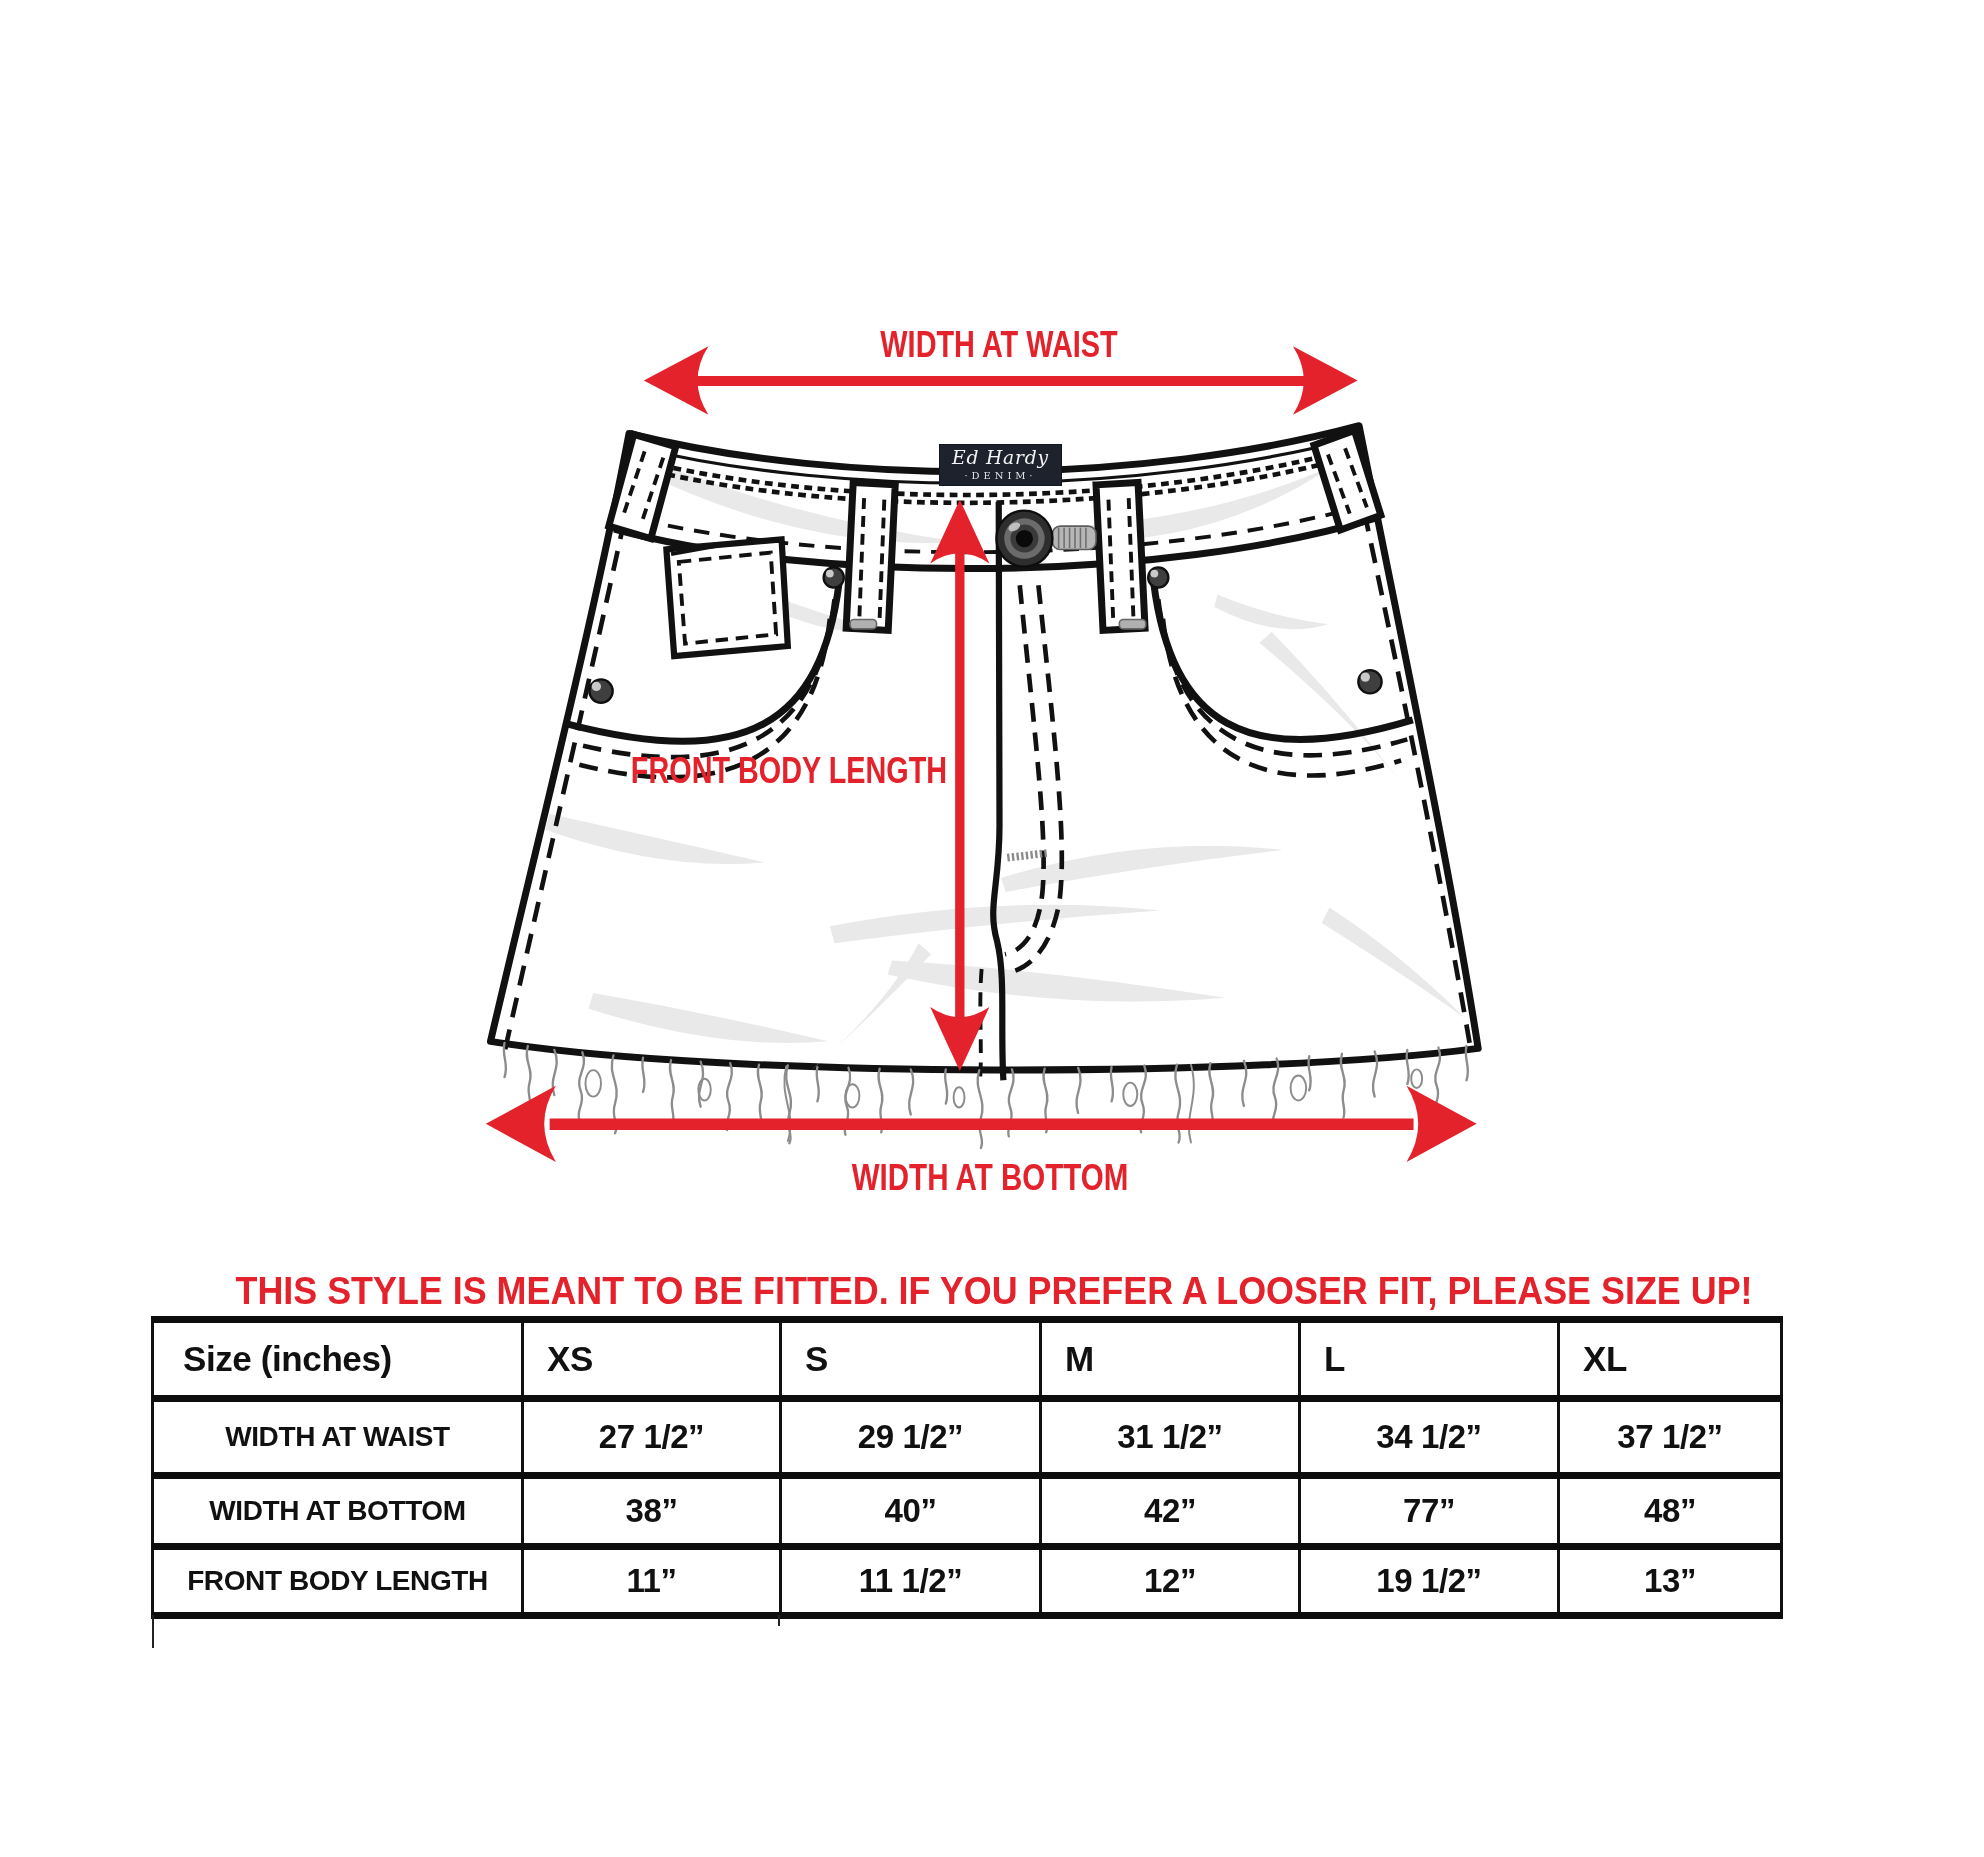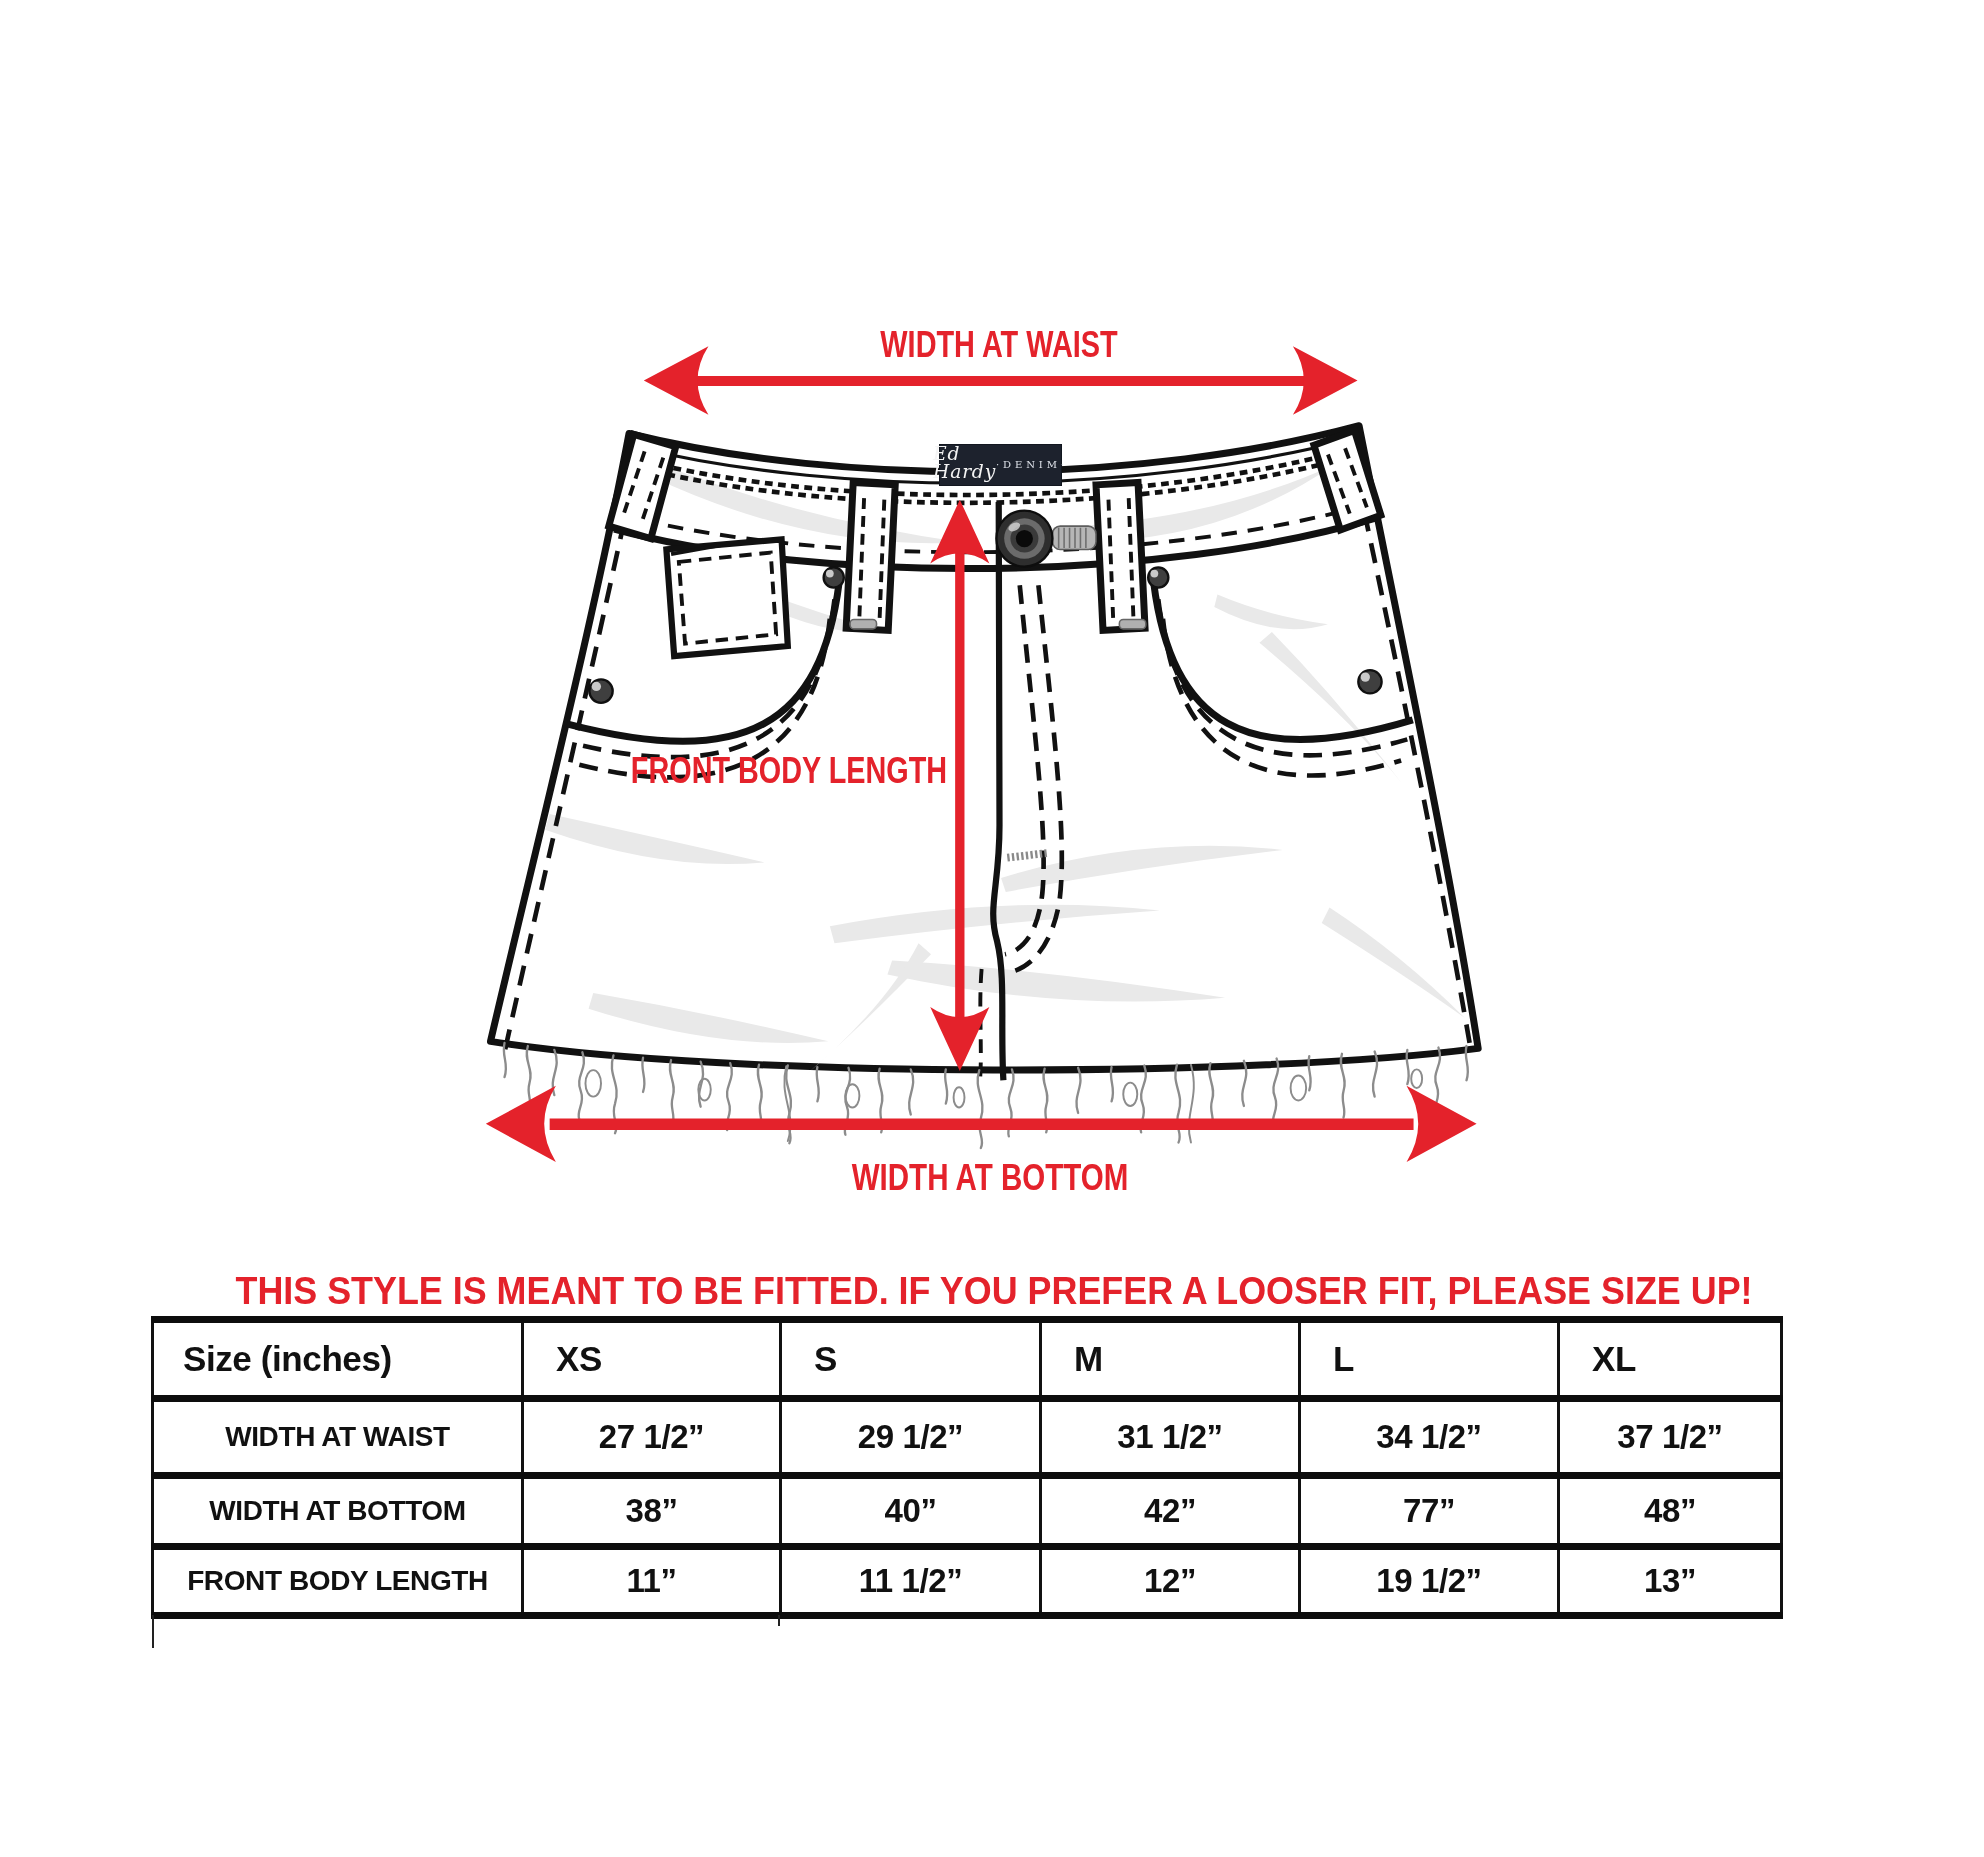--- a/index.html
+++ b/index.html
@@ -14,21 +14,21 @@
   }
   .lbl-waist{left:999px;top:324px;font-size:37px;transform:scaleX(.78) translateX(-50%);}
   .lbl-front{left:789px;top:750px;font-size:36px;transform:scaleX(.80) translateX(-50%);}
   .lbl-bottom{left:990px;top:1157px;font-size:36px;transform:scaleX(.82) translateX(-50%);}
   .fit-notice{
     position:absolute;left:994px;top:1269px;font-size:39px;font-weight:bold;color:#e4222b;
     white-space:nowrap;transform:scaleX(.92) translateX(-50%);transform-origin:left center;
   }
   .garment-label{
     position:absolute;left:939px;top:444px;width:123px;height:42px;background:#1d222d;
-    display:flex;flex-direction:row;align-items:center;justify-content:center;line-height:1;
+    display:flex;flex-direction:column;align-items:center;justify-content:center;line-height:1;
     box-shadow:0 0 0 0.8px #10141c inset;
   }
   .garment-label .script{
     font-family:"DejaVu Serif", serif;font-style:italic;font-size:18.7px;color:#f4f4f4;
     letter-spacing:0.8px;margin-bottom:3.1px;
   }
   .garment-label .sub{
     font-family:"DejaVu Serif", serif;font-size:10px;color:#dfe3ea;letter-spacing:3.9px;
   }
   table.size-chart{
@@ -37,21 +37,21 @@
   table.size-chart th, table.size-chart td{
     border-left:3.1px solid #111;border-right:3.1px solid #111;
     border-top:7px solid #0d0d0d;border-bottom:7px solid #0d0d0d;
     background:#fff;letter-spacing:-0.4px;
   }
   table.size-chart tr.hdr{height:79px;}
   table.size-chart tr.r1{height:77px;}
   table.size-chart tr.r2{height:71px;}
   table.size-chart tr.r3{height:69px;}
   th.size-head{font-size:35px;font-weight:bold;text-align:left;padding-left:29px;}
-  th.col-head{font-size:35px;font-weight:bold;text-align:left;padding-left:32px;}
+  th.col-head{font-size:35px;font-weight:bold;text-align:left;padding-left:23px;}
   td.row-label{font-size:28px;font-weight:bold;text-align:center;}
   td.val{font-size:33px;font-weight:bold;text-align:center;}
   .tail{position:absolute;background:#222;}
   .tail-a{left:152px;top:1615px;width:2.3px;height:33px;}
   .tail-b{left:778px;top:1615px;width:2.3px;height:11px;}
 </style>
 </head>
 <body>
 
 <div id="stage">

